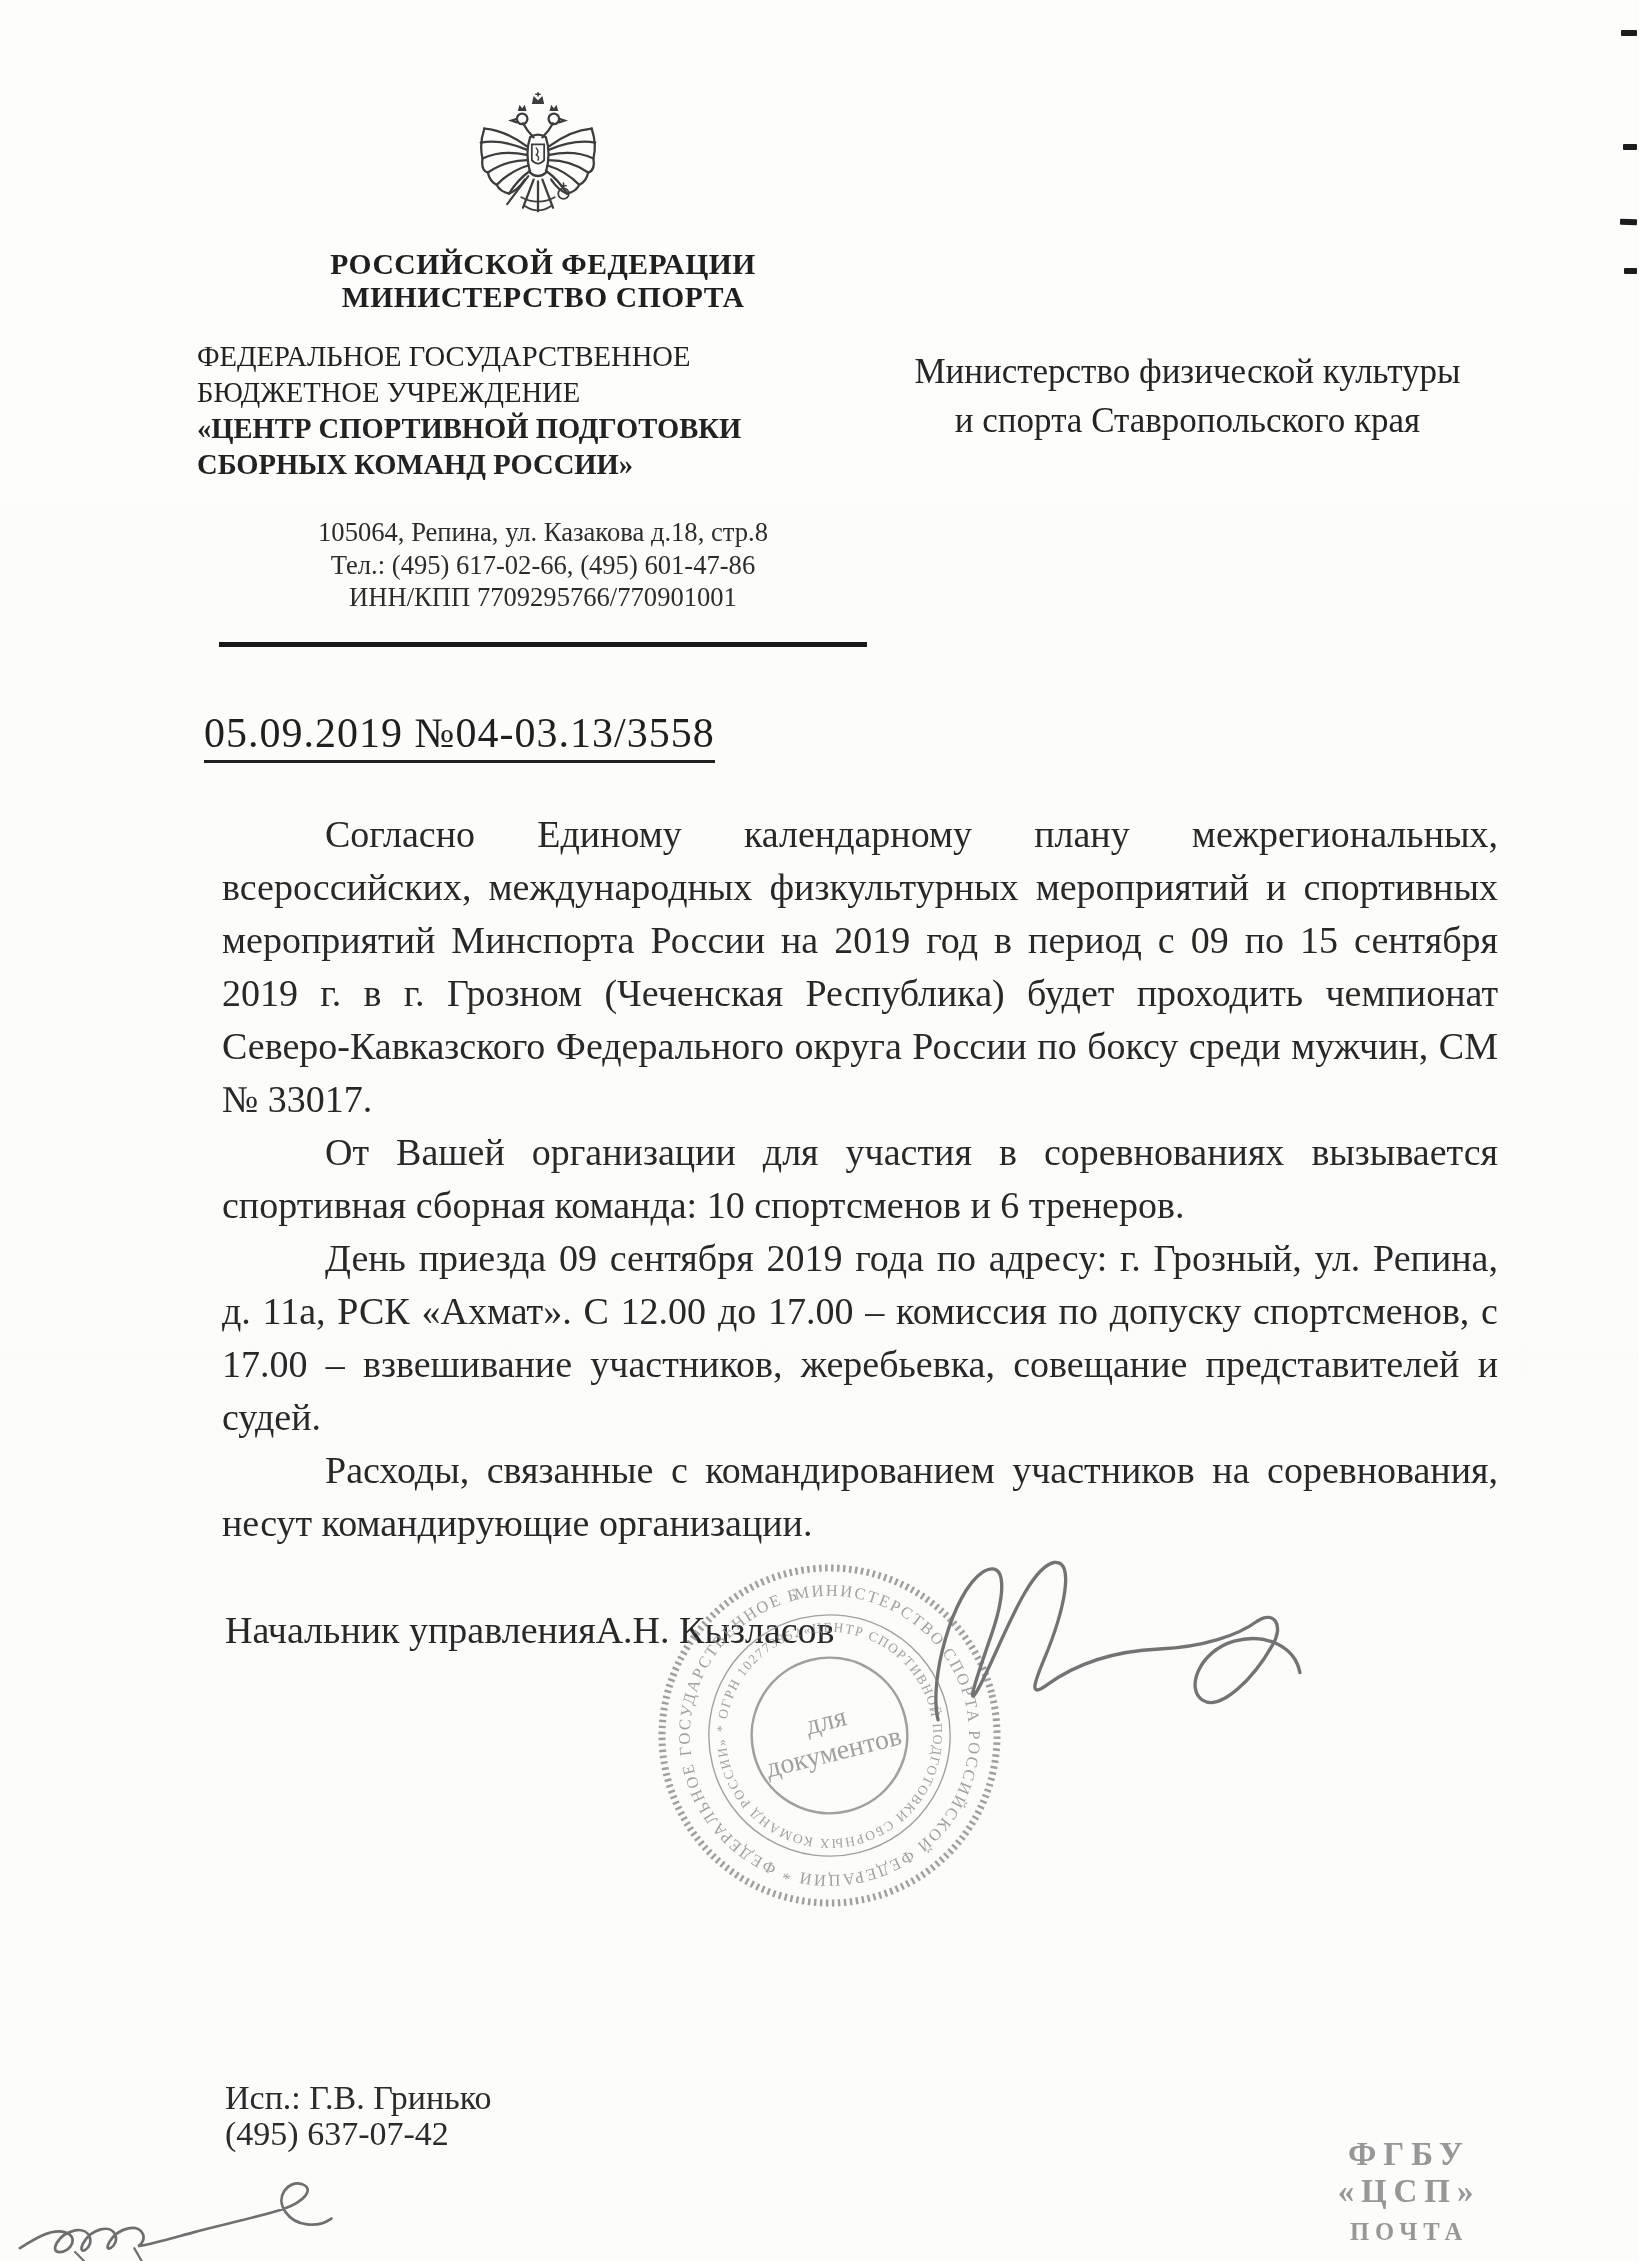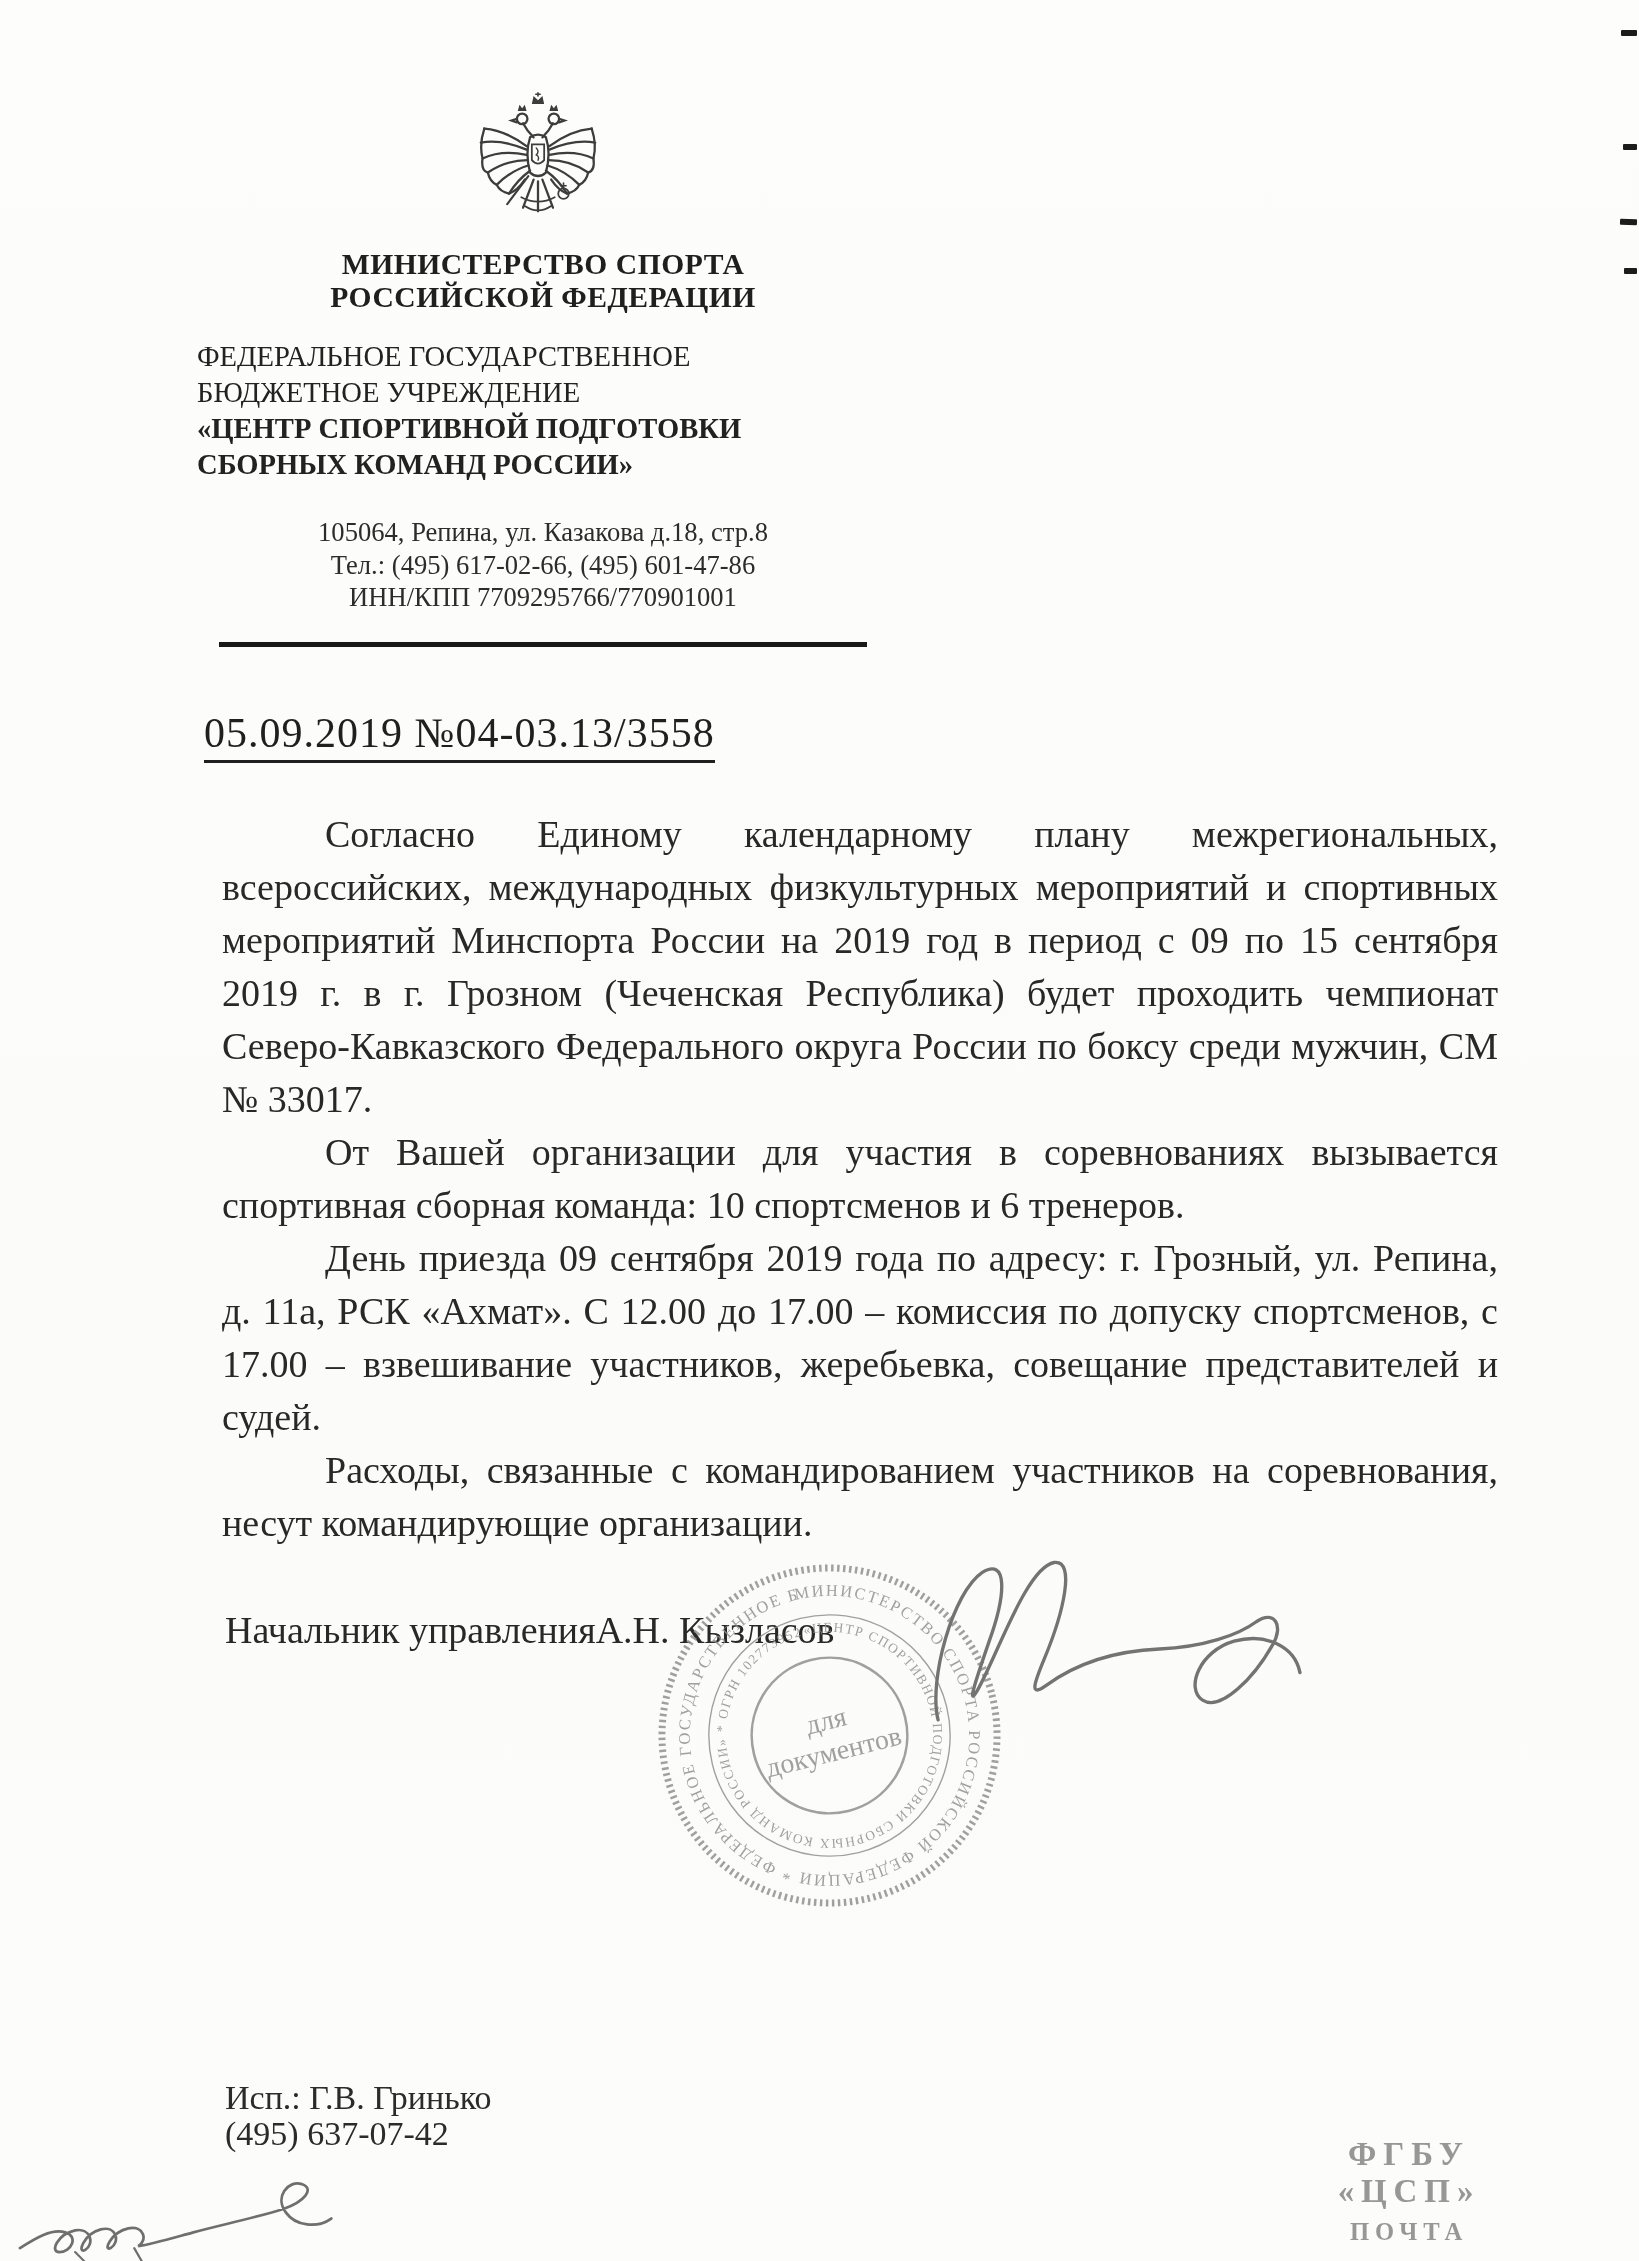--- a/index.html
+++ b/index.html
@@ -91,39 +91,43 @@
       <path d="M70 100 L58 132 M75 102 L75 136 M80 100 L92 132"></path>
       <path d="M56 120 Q75 130 94 120" stroke-width="2"></path>
       <path d="M60 130 Q75 140 90 130" stroke-width="2"></path>
       <path d="M64 96 L40 128" stroke-width="2.4"></path>
       <circle cx="104" cy="116" r="6" stroke-width="2"></circle>
       <path d="M104 110 L104 104 M101 107 L107 107" stroke-width="1.8"></path>
     </g>
   </svg>
 
   <div class="ministry">
+    <div>РОССИЙСКОЙ ФЕДЕРАЦИИ</div>
     <div>МИНИСТЕРСТВО  СПОРТА</div>
-    <div>РОССИЙСКОЙ ФЕДЕРАЦИИ</div>
   </div>
 
   <div class="institution">
     <div>ФЕДЕРАЛЬНОЕ ГОСУДАРСТВЕННОЕ</div>
     <div>БЮДЖЕТНОЕ УЧРЕЖДЕНИЕ</div>
     <div class="bold">«ЦЕНТР СПОРТИВНОЙ ПОДГОТОВКИ</div>
     <div class="bold">СБОРНЫХ КОМАНД РОССИИ»</div>
   </div>
 
   <div class="lh-address">
     <div>105064, Репина, ул. Казакова д.18, стр.8</div>
     <div>Тел.: (495) 617-02-66, (495) 601-47-86</div>
     <div>ИНН/КПП 7709295766/770901001</div>
   </div>
 
   <div class="lh-divider"></div>
 
+  <div class="recipient">
+    <div>Министерство физической культуры</div>
+    <div>и спорта Ставропольского края</div>
+  </div>
 
   <div class="reference">
     <span>05.09.2019 №04-03.13/3558</span>
   </div>
 
   <div class="body-text">
     <p>Согласно Единому календарному плану межрегиональных, всероссийских, международных физкультурных мероприятий и спортивных мероприятий Минспорта России на 2019 год в период с 09 по 15 сентября 2019 г. в г. Грозном (Чеченская Республика) будет проходить чемпионат Северо-Кавказского Федерального округа России по боксу среди мужчин, СМ № 33017.</p>
     <p>От Вашей организации для участия в соревнованиях вызывается спортивная сборная команда: 10 спортсменов и 6 тренеров.</p>
     <p>День приезда 09 сентября 2019 года по адресу: г. Грозный, ул. Репина, д. 11а, РСК «Ахмат». С 12.00 до 17.00 – комиссия по допуску спортсменов, с 17.00 – взвешивание участников, жеребьевка, совещание представителей и судей.</p>
     <p>Расходы, связанные с командированием участников на соревнования, несут командирующие организации.</p>

